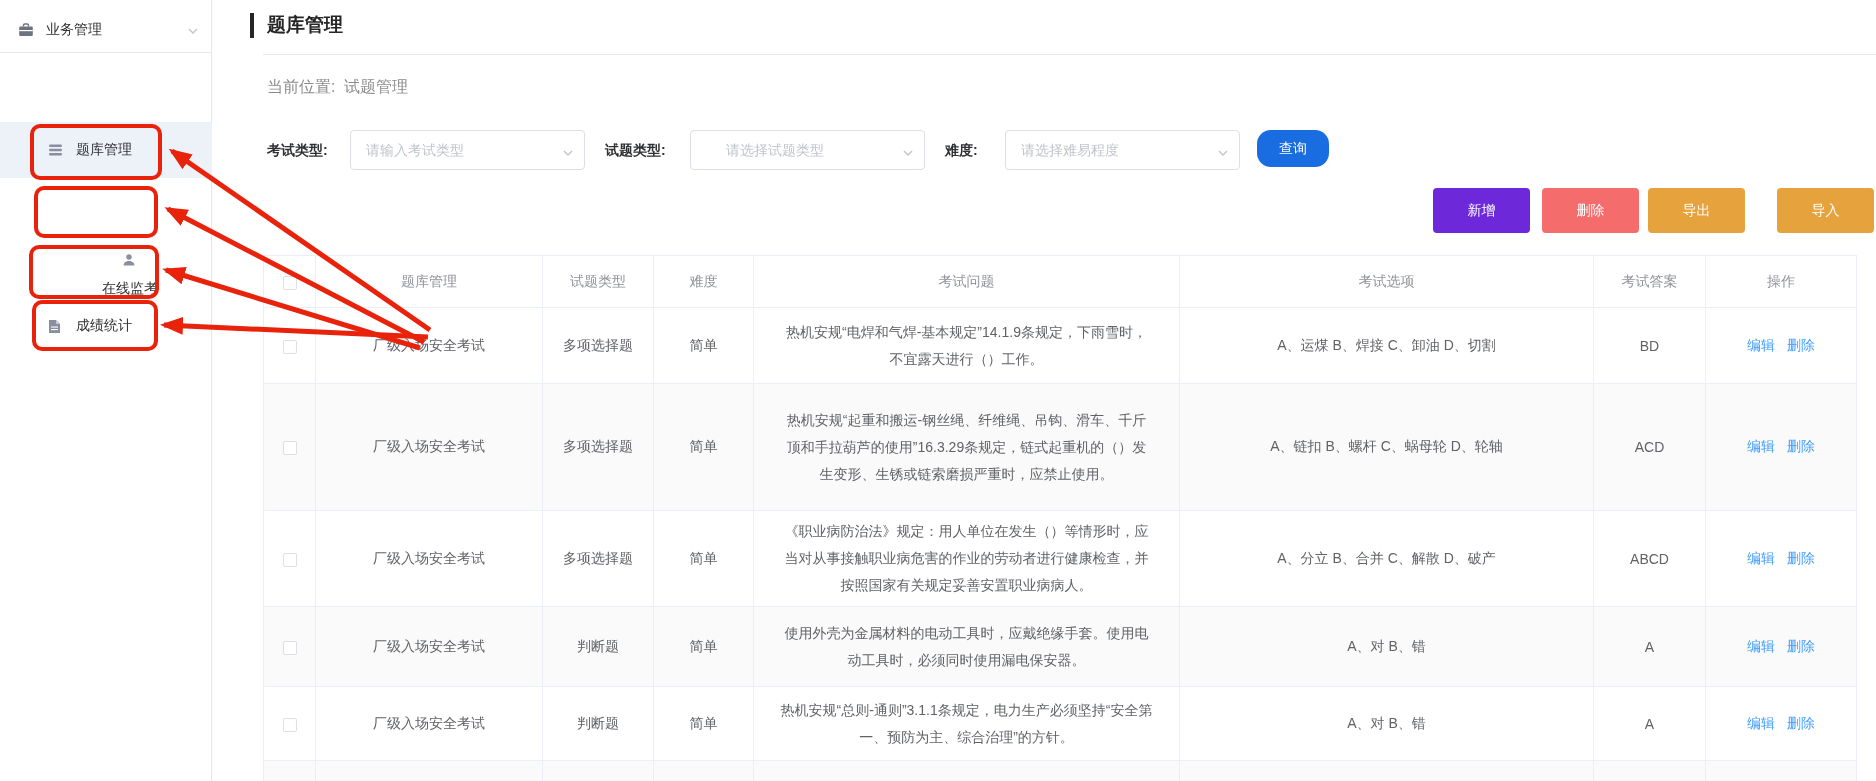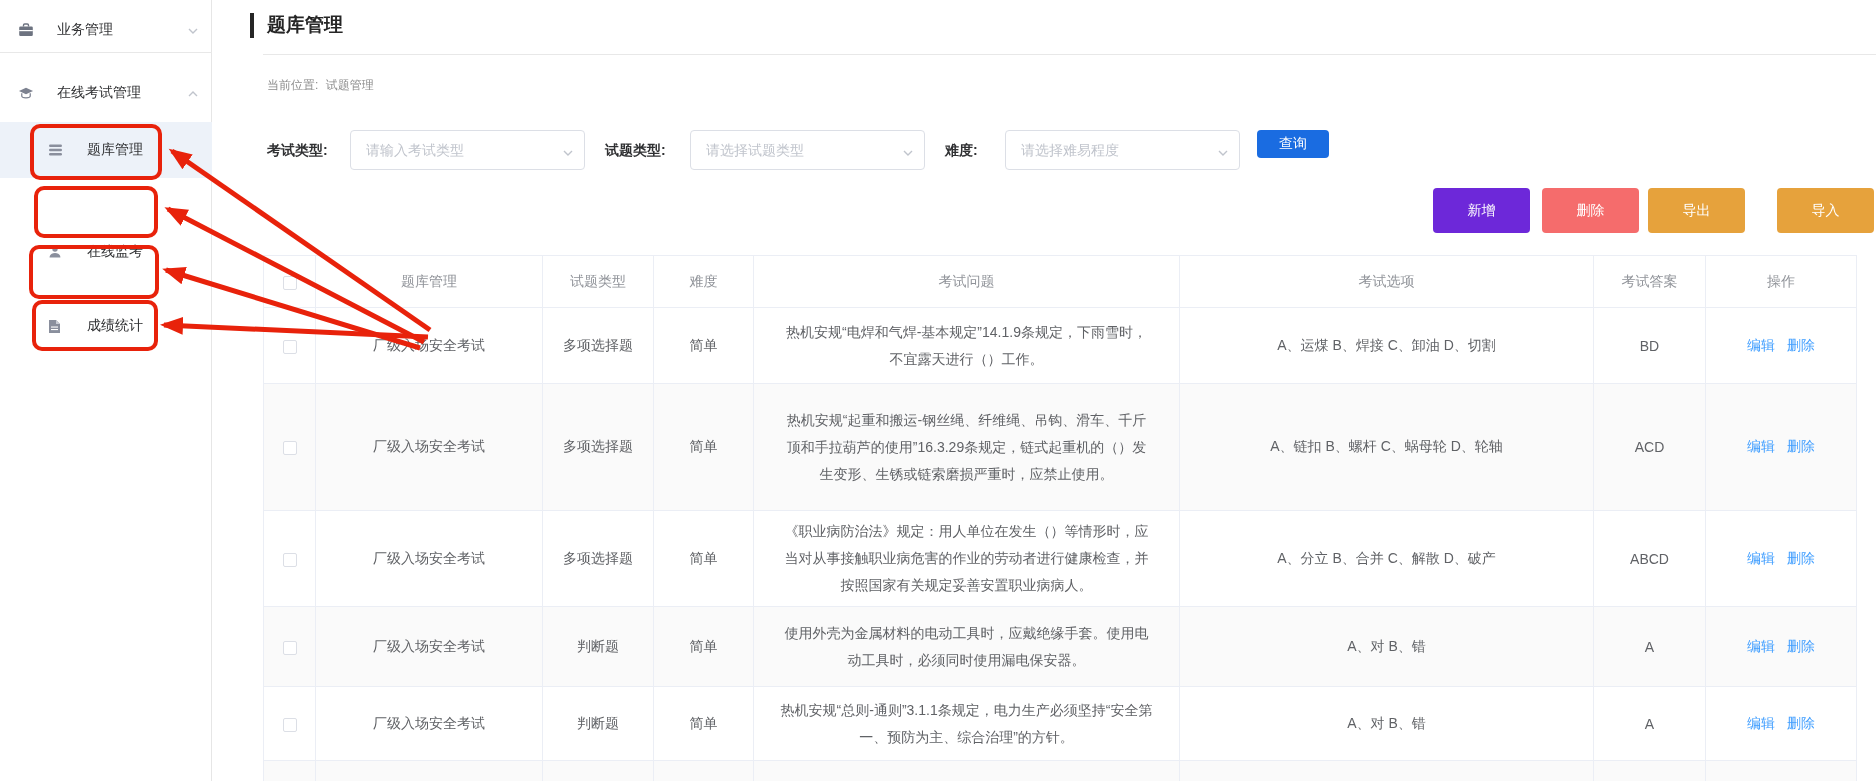--- a/index.html
+++ b/index.html
@@ -4,55 +4,55 @@
 <style>
   * { margin:0; padding:0; box-sizing:border-box; }
   html,body { width:1876px; height:781px; overflow:hidden; background:#fff;
     font-family:"Liberation Sans","DejaVu Sans",sans-serif; }
   body { position:relative; }
 
   
   .sidebar { position:absolute; left:0; top:0; width:212px; height:781px;
     background:#fff; border-right:1px solid #e6e6e6; z-index:1; }
   .menu-item { position:absolute; left:0; width:212px; display:flex; align-items:center;
-    gap:23px; padding-left:18px; font-size:14px; color:#303133; cursor:pointer; }
+    gap:12px; padding-left:18px; font-size:14px; color:#303133; cursor:pointer; }
   .menu-item .mi-icon { width:16px; height:16px; flex:0 0 16px; display:flex; align-items:center; }
   .menu-item .chev { position:absolute; right:13px; top:50%; margin-top:-6px; }
   .sub-item { padding-left:48px; }
   .sub-item.active { background:#edf2f9; }
   .side-divider { position:absolute; left:0; top:52px; width:212px; height:1px; background:#e8e8e8; }
 
   
   .anno-box { position:absolute; border:4px solid #e8220b; border-radius:10px; z-index:40;
     pointer-events:none; }
   .arrows-overlay { position:absolute; left:0; top:0; width:1876px; height:781px; z-index:41;
     pointer-events:none; }
 
   
   .title-block { position:absolute; left:250px; top:12px; display:flex; align-items:center; gap:13px; z-index:2; }
   .title-bar-mark { width:4px; height:25px; background:#262626; }
   .page-title { font-size:19px; font-weight:bold; color:#262626; }
   .top-divider { position:absolute; left:263px; top:54px; width:1613px; height:1px; background:#e8e8e8; }
-  .breadcrumb { position:absolute; left:267px; top:77px; font-size:12px; color:#8c8c8c; z-index:2; }
+  .breadcrumb { position:absolute; left:267px; top:77px; font-size:16px; color:#8c8c8c; z-index:2; }
   .breadcrumb span { margin-right:4px; }
 
   
   .filter-label { position:absolute; top:130px; height:40px; line-height:40px;
     font-size:14px; font-weight:bold; color:#303133; z-index:2; }
   .f-input { position:absolute; top:130px; height:40px; border:1px solid #dcdfe6;
     border-radius:4px; background:#fff; z-index:2; }
   .f-input input { width:100%; height:100%; border:none; outline:none; background:transparent;
     padding:0 30px 0 15px; font-size:14px; color:#737373;
     font-family:"Liberation Sans","DejaVu Sans",sans-serif; }
   .f-input input::placeholder { color:#c0c4cc; }
   .f-input .sel-chev { position:absolute; right:10px; top:14px; }
   .btn { border:none; border-radius:4px; color:#fff; font-size:14px; cursor:pointer;
     font-family:"Liberation Sans","DejaVu Sans",sans-serif; }
-  .query-btn { position:absolute; left:1257px; top:130px; width:72px; height:28px;
-    background:#1a6ce1; z-index:2; }
+  .query-btn { position:absolute; left:1257px; top:130px; width:72px; height:37px;
+    background:#1a6ce1; z-index:2;border-radius:14px; }
   .toolbar-btn { position:absolute; top:188px; width:97px; height:45px; z-index:2; }
   .btn-add { left:1433px; background:#6d28d9;text-align:center; }
   .btn-del { left:1542px; background:#f56c6c; }
   .btn-export { left:1648px; background:#e6a23c; }
   .btn-import { left:1757px; background:#e6a23c;margin-left:20px; }
 
   
   .table-wrap { position:absolute; left:263px; top:255px; width:1593px; z-index:2; }
   table { border-collapse:collapse; table-layout:fixed; width:1593px; }
   th, td { border:1px solid #ebeef5; text-align:center; font-size:14px; vertical-align:middle; }
@@ -86,48 +86,34 @@
     <span>业务管理</span>
     <span class="chev">
       <svg width="12" height="12" viewBox="0 0 12 12">
           <polyline points="2,4 6,8 10,4" fill="none" stroke="#c0c4cc" stroke-width="1.4"></polyline>
         </svg>
     </span>
   </div>
 
   <div class="side-divider"></div>
 
-  <div class="menu-item" style="top:70px; height:46px;">
-    <span class="mi-icon">
-      <svg width="17" height="16" viewBox="0 0 17 16">
-          <path d="M8.5 2.5 1 5.8l7.5 3.4L16 5.8z" fill="#7d8290"></path>
-          <path d="M4 8.2v3.1c0 1 2 1.9 4.5 1.9s4.5-.9 4.5-1.9V8.2" fill="none" stroke="#7d8290" stroke-width="1.3"></path>
-        </svg>
-    </span>
-    <span>在线考试管理</span>
-    <span class="chev">
-      <svg width="12" height="12" viewBox="0 0 12 12">
-          <polyline points="2,8 6,4 10,8" fill="none" stroke="#c0c4cc" stroke-width="1.4"></polyline>
-        </svg>
-    </span>
-  </div>
 
   <div class="menu-item sub-item active" style="top:122px; height:56px;">
     <span class="mi-icon">
       <svg width="15" height="14" viewBox="0 0 15 14">
           <rect x="1" y="1.5" width="13" height="2.4" rx="1.2" fill="#8a8f9d"></rect>
           <rect x="1" y="5.8" width="13" height="2.4" rx="1.2" fill="#8a8f9d"></rect>
           <rect x="1" y="10.1" width="13" height="2.4" rx="1.2" fill="#8a8f9d"></rect>
         </svg>
     </span>
     <span>题库管理</span>
   </div>
 
 
-  <div class="menu-item sub-item" style="top:224px; height:56px;">
+  <div class="menu-item sub-item" style="top:252px; height:56px;flex-direction:column;">
     <span class="mi-icon">
       <svg width="14" height="14" viewBox="0 0 14 14">
           <circle cx="7" cy="4" r="2.7" fill="#8a8f9d"></circle>
           <path d="M1.6 12.5c0-3 2.4-4.6 5.4-4.6s5.4 1.6 5.4 4.6z" fill="#8a8f9d"></path>
         </svg>
     </span>
     <span>在线监考</span>
   </div>
 
   <div class="menu-item sub-item" style="top:300px; height:52px;">
@@ -176,21 +162,21 @@
 <div class="f-input" style="left:350px; width:235px;">
   <input type="text" placeholder="请输入考试类型" style="">
   <span class="sel-chev">
     <svg width="12" height="12" viewBox="0 0 12 12">
         <polyline points="2,4 6,8 10,4" fill="none" stroke="#c0c4cc" stroke-width="1.4"></polyline>
       </svg>
   </span>
 </div>
 
 <span class="filter-label" style="left:605px;">试题类型:</span>
-<div class="f-input" style="left:690px; width:235px;">
+<div class="f-input" style="left:690px; width:235px;padding-left:20px;">
   <input type="text" readonly="" placeholder="请选择试题类型" style="">
   <span class="sel-chev">
     <svg width="12" height="12" viewBox="0 0 12 12">
         <polyline points="2,4 6,8 10,4" fill="none" stroke="#c0c4cc" stroke-width="1.4"></polyline>
       </svg>
   </span>
 </div>
 
 <span class="filter-label" style="left:945px;">难度:</span>
 <div class="f-input" style="left:1005px; width:235px;">

